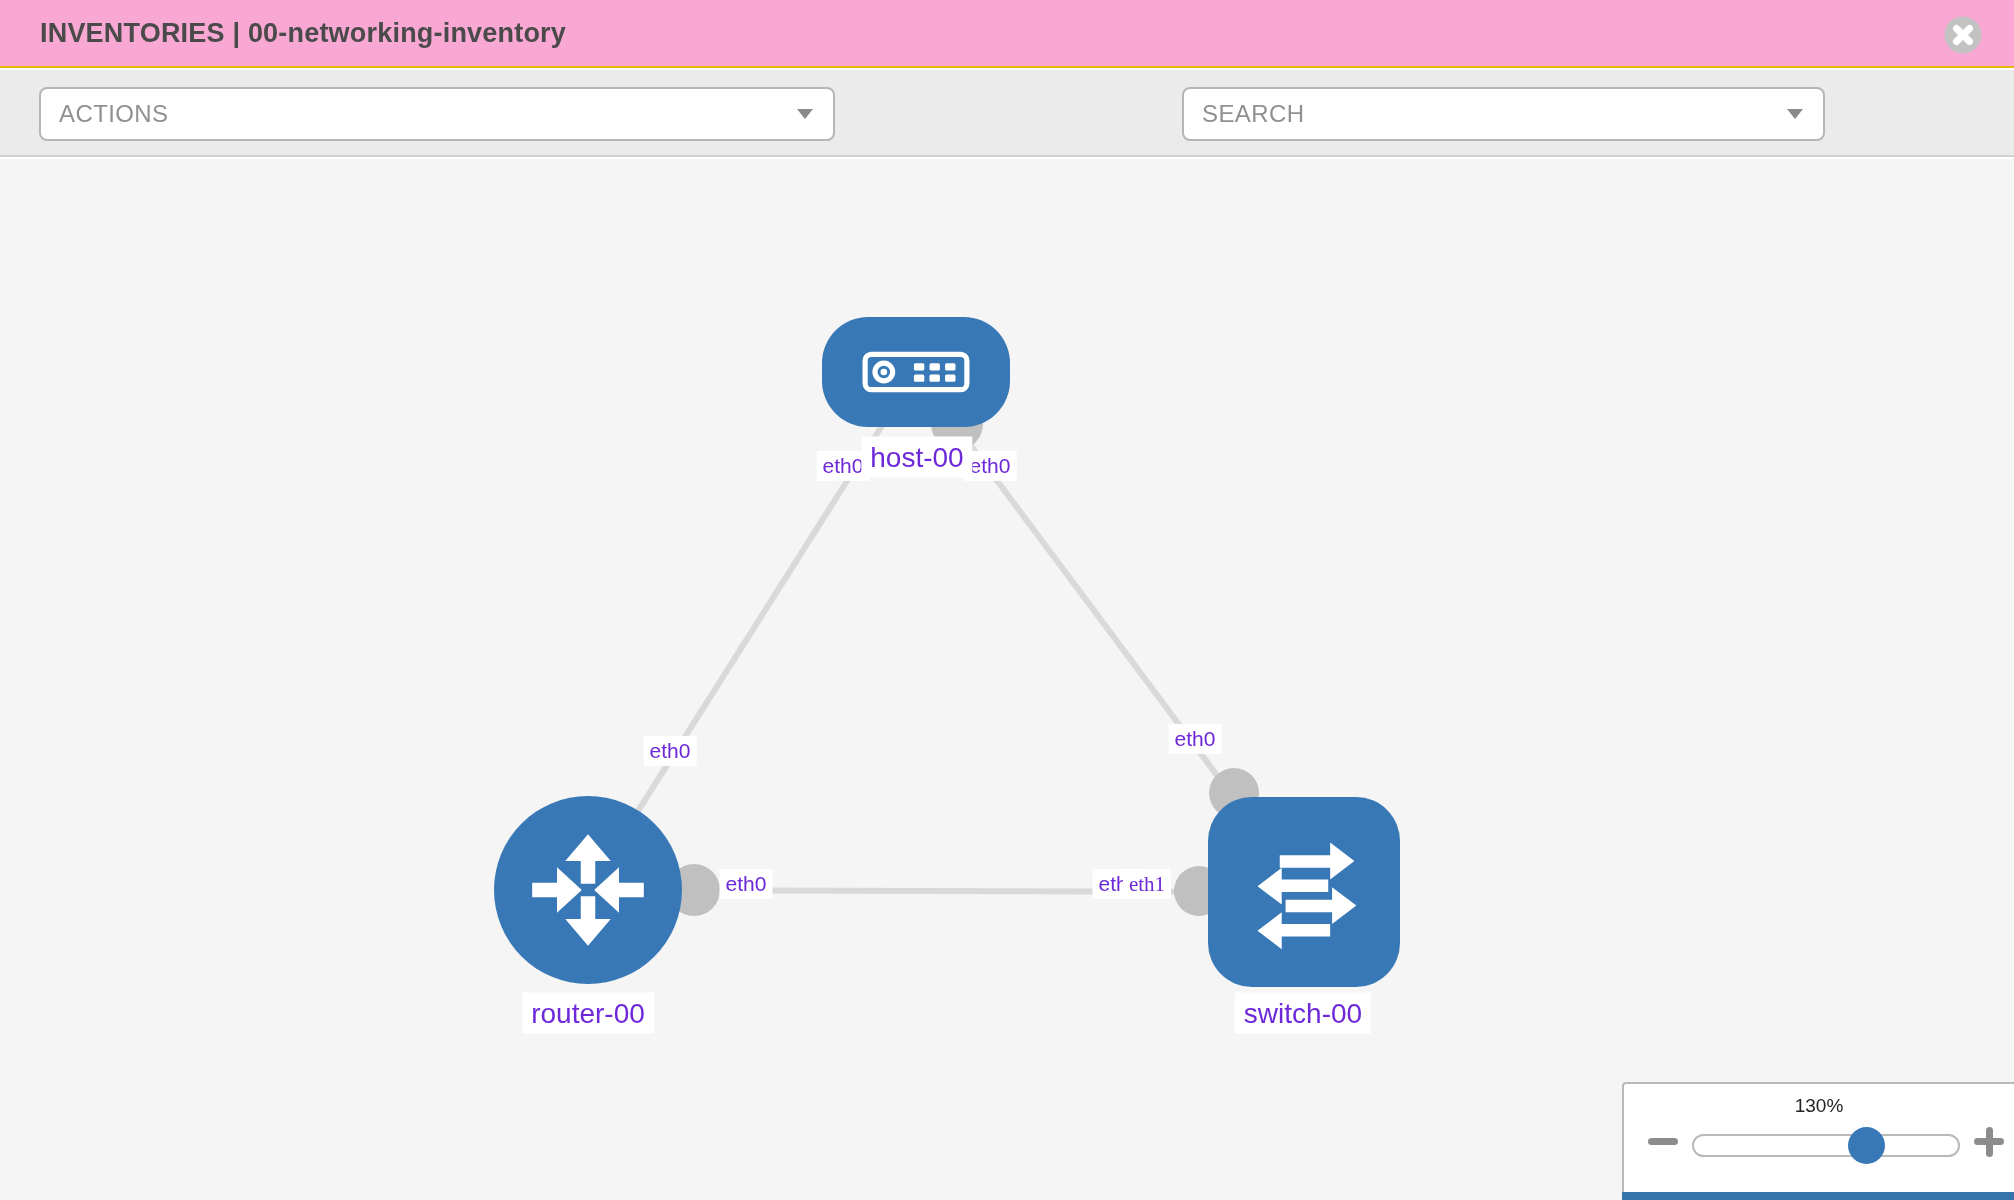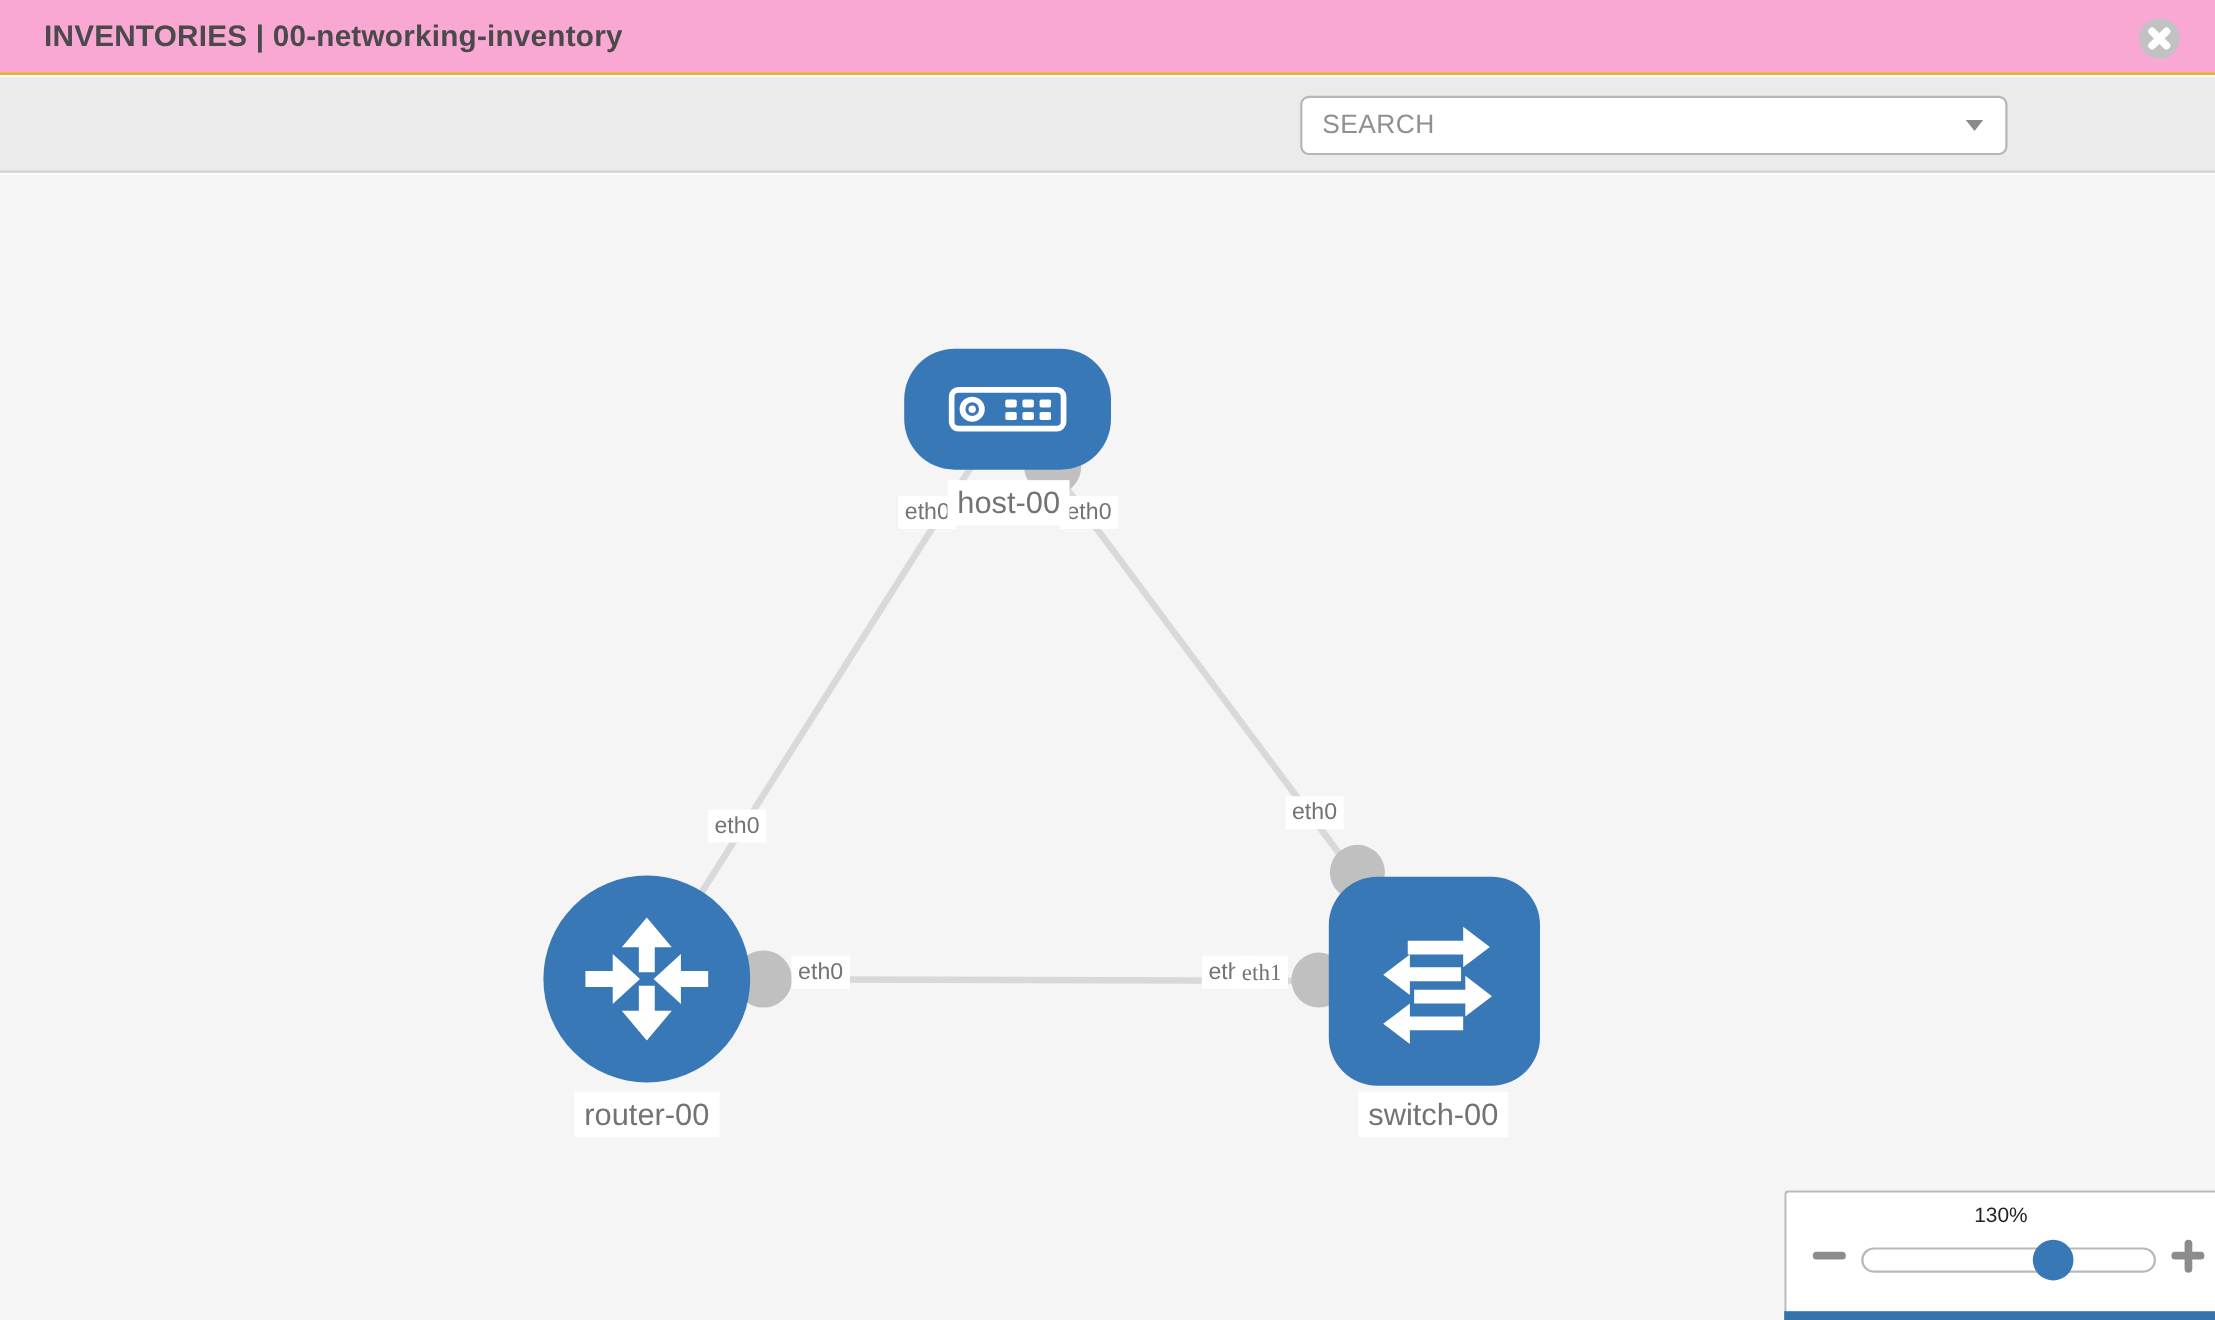--- a/index.html
+++ b/index.html
@@ -26,21 +26,21 @@
   .tool-btn { position:absolute; top:95px; width:40px; height:42px; cursor:pointer; }
   .tool-wrench { left:1045px; }
   .tool-key    { left:1112px; }
 
   
   .canvas { position:absolute; left:0; top:159px; width:2014px; height:1041px;
     background:#f5f5f6; overflow:hidden; }
   .canvas svg.links { position:absolute; left:0; top:0; }
   .node { position:absolute; display:flex; align-items:center; justify-content:center; cursor:pointer; }
   .chip { position:absolute; transform:translate(-50%,-50%); background:#ffffff;
-    color:#737373; white-space:nowrap; line-height:1.25; }
+    color:#6d28d9; white-space:nowrap; line-height:1.25; }
   .chip.if-label  { font-size:21px; padding:2px 6px; }
   .chip.node-name { font-size:28px; padding:3px 9px; }
 
   
   .zoom-panel { position:absolute; left:1622px; top:1082px; width:392px; height:134px;
     background:#ffffff; border:2px solid #b9b9b9; border-right:none; border-bottom:none;
     border-top-left-radius:4px; }
   .zoom-value { position:absolute; left:0; top:11px; width:100%; text-align:center;
     font-size:19px; color:#232323; }
   .zoom-minus, .zoom-plus { position:absolute; top:40px; width:34px; height:34px; cursor:pointer; }
@@ -63,20 +63,26 @@
   <div class="header-title">INVENTORIES | 00-networking-inventory</div>
   <div class="close-btn">
     <svg width="40" height="40" viewBox="0 0 40 40">
       <circle cx="20" cy="20" r="18.5" fill="#c2c2c2"></circle>
       <path d="M13.5,13.5 L26.5,26.5 M26.5,13.5 L13.5,26.5" stroke="#ffffff" stroke-width="7" stroke-linecap="round" fill="none"></path>
     </svg>
   </div>
 </div>
 
 <div class="toolbar" style="background: rgb(235, 235, 235);">
+  <div class="dd-box dd-actions">
+    <span class="dd-label">ACTIONS</span>
+    <svg width="16" height="11" viewBox="0 0 16 11">
+      <polygon points="0,0 16,0 8,10" fill="#8a8a8a"></polygon>
+    </svg>
+  </div>
 
   <div class="tool-btn tool-wrench">
     <svg width="40" height="42" viewBox="0 0 40 42">
       <path d="M 32.5,4.5 A 10.5,10.5 0 1 0 36.5,17.5" fill="none" stroke="#7f8790" stroke-width="6.5" stroke-linecap="round"></path>
       <line x1="21.5" y1="19.5" x2="7" y2="34" stroke="#7f8790" stroke-width="9.5" stroke-linecap="round"></line>
     </svg>
   </div>
   <div class="tool-btn tool-key">
     <svg width="40" height="42" viewBox="0 0 40 42">
       <circle cx="13" cy="14" r="8" fill="none" stroke="#7f8790" stroke-width="6.5"></circle>

